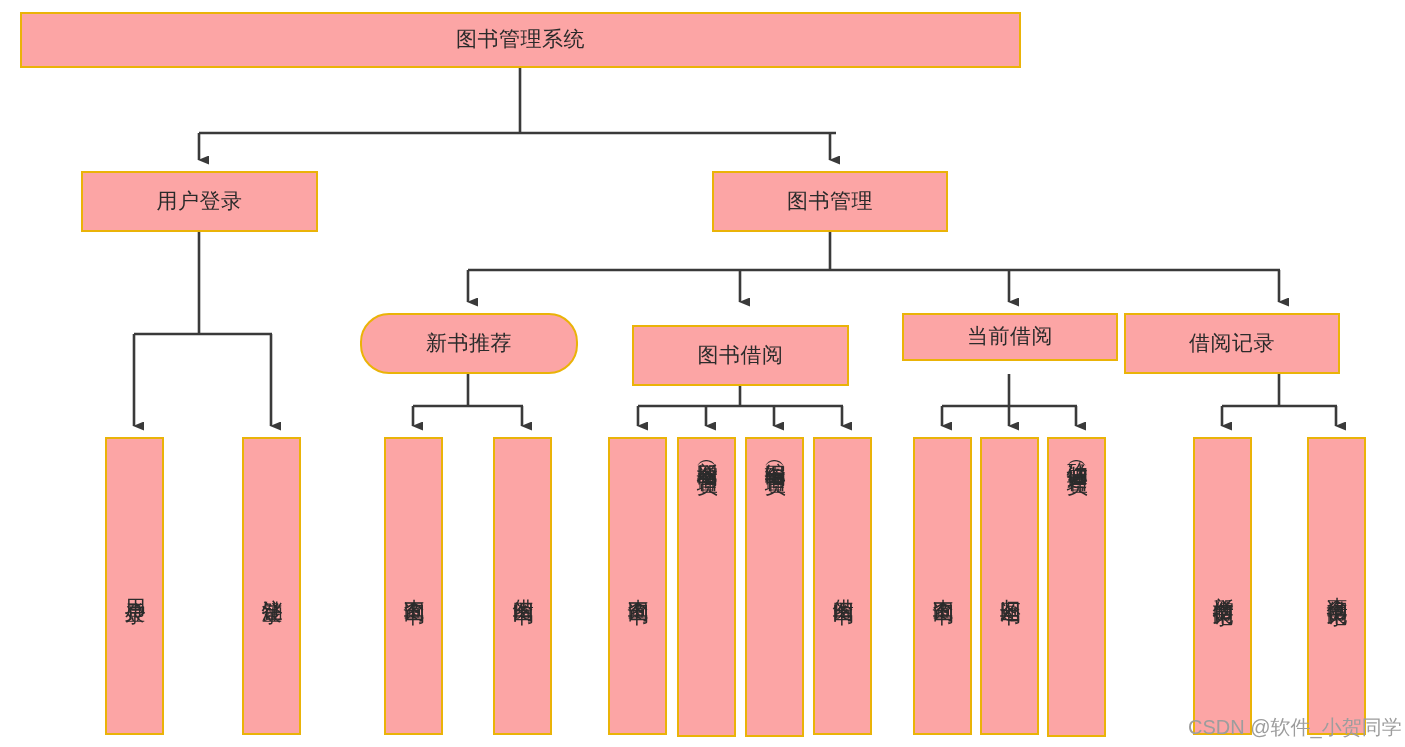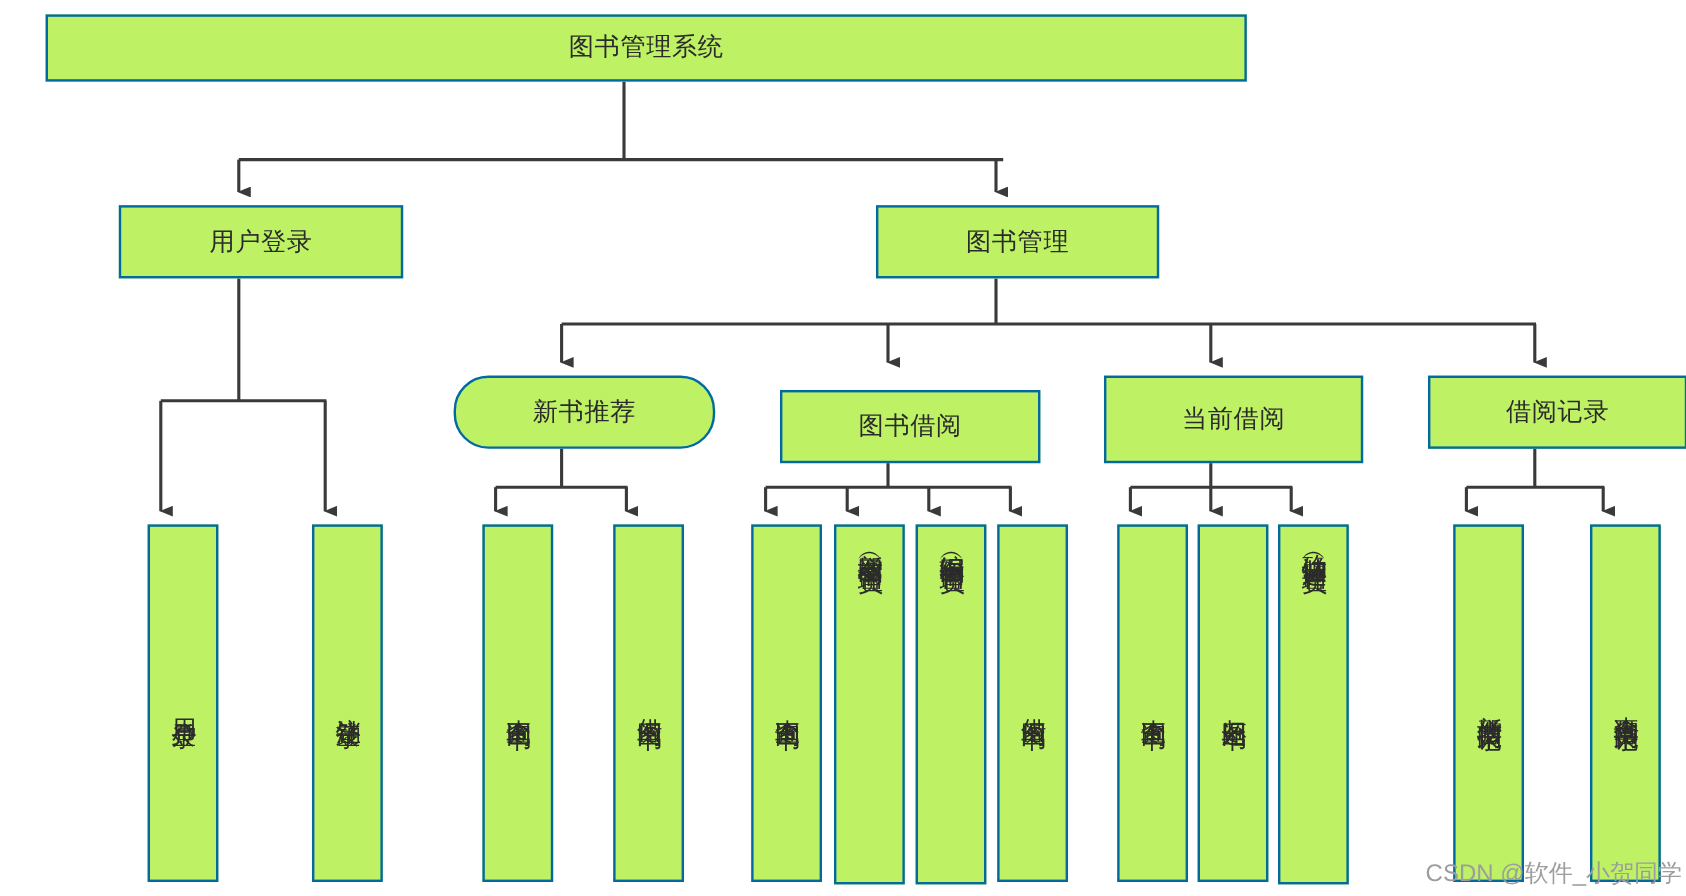--- a/index.html
+++ b/index.html
@@ -22,27 +22,26 @@
     position: absolute;
     left: 0;
     top: 0;
     width: 1405px;
     height: 747px;
     pointer-events: none;
   }
   .node {
     position: absolute;
     box-sizing: border-box;
-    border: 2px solid #0369a1;
-    background: #bef264;
+    border: 2px solid #eab308;
+    background: #fca5a5;
     display: flex;
     align-items: center;
     justify-content: center;
     color: #2b2b2b;
-    margin-left: 18px;
   }
   .node-label {
     display: block;
     text-align: center;
     letter-spacing: 0.5px;
     white-space: pre-line;
   }
   
   .node.horizontal .node-label {
     writing-mode: horizontal-tb;
@@ -143,24 +142,24 @@
   <div class="node horizontal" style="left:712px; top:171px; width:236px; height:61px;">
     <span class="node-label">图书管理</span>
   </div>
 
   <div class="node horizontal" style="left:360px; top:313px; width:218px; height:61px;border-radius:29px;">
     <span class="node-label">新书推荐</span>
   </div>
   <div class="node horizontal" style="left:632px; top:325px; width:217px; height:61px;">
     <span class="node-label">图书借阅</span>
   </div>
-  <div class="node horizontal" style="left:902px; top:313px; width:216px; height:73px;">
+  <div class="node horizontal" style="left:902px; top:313px; width:216px; height:48px;">
     <span class="node-label">当前借阅</span>
   </div>
-  <div class="node horizontal" style="left:1172px; top:313px; width:216px; height:61px;">
+  <div class="node horizontal" style="left:1124px; top:313px; width:216px; height:61px;">
     <span class="node-label">借阅记录</span>
   </div>
 
   <div class="node vertical center-text" style="left:105px; top:437px; width:59px; height:298px;">
     <span class="node-label">用户登录</span>
   </div>
   <div class="node vertical center-text" style="left:242px; top:437px; width:59px; height:298px;">
     <span class="node-label">注销登录</span>
   </div>
 

